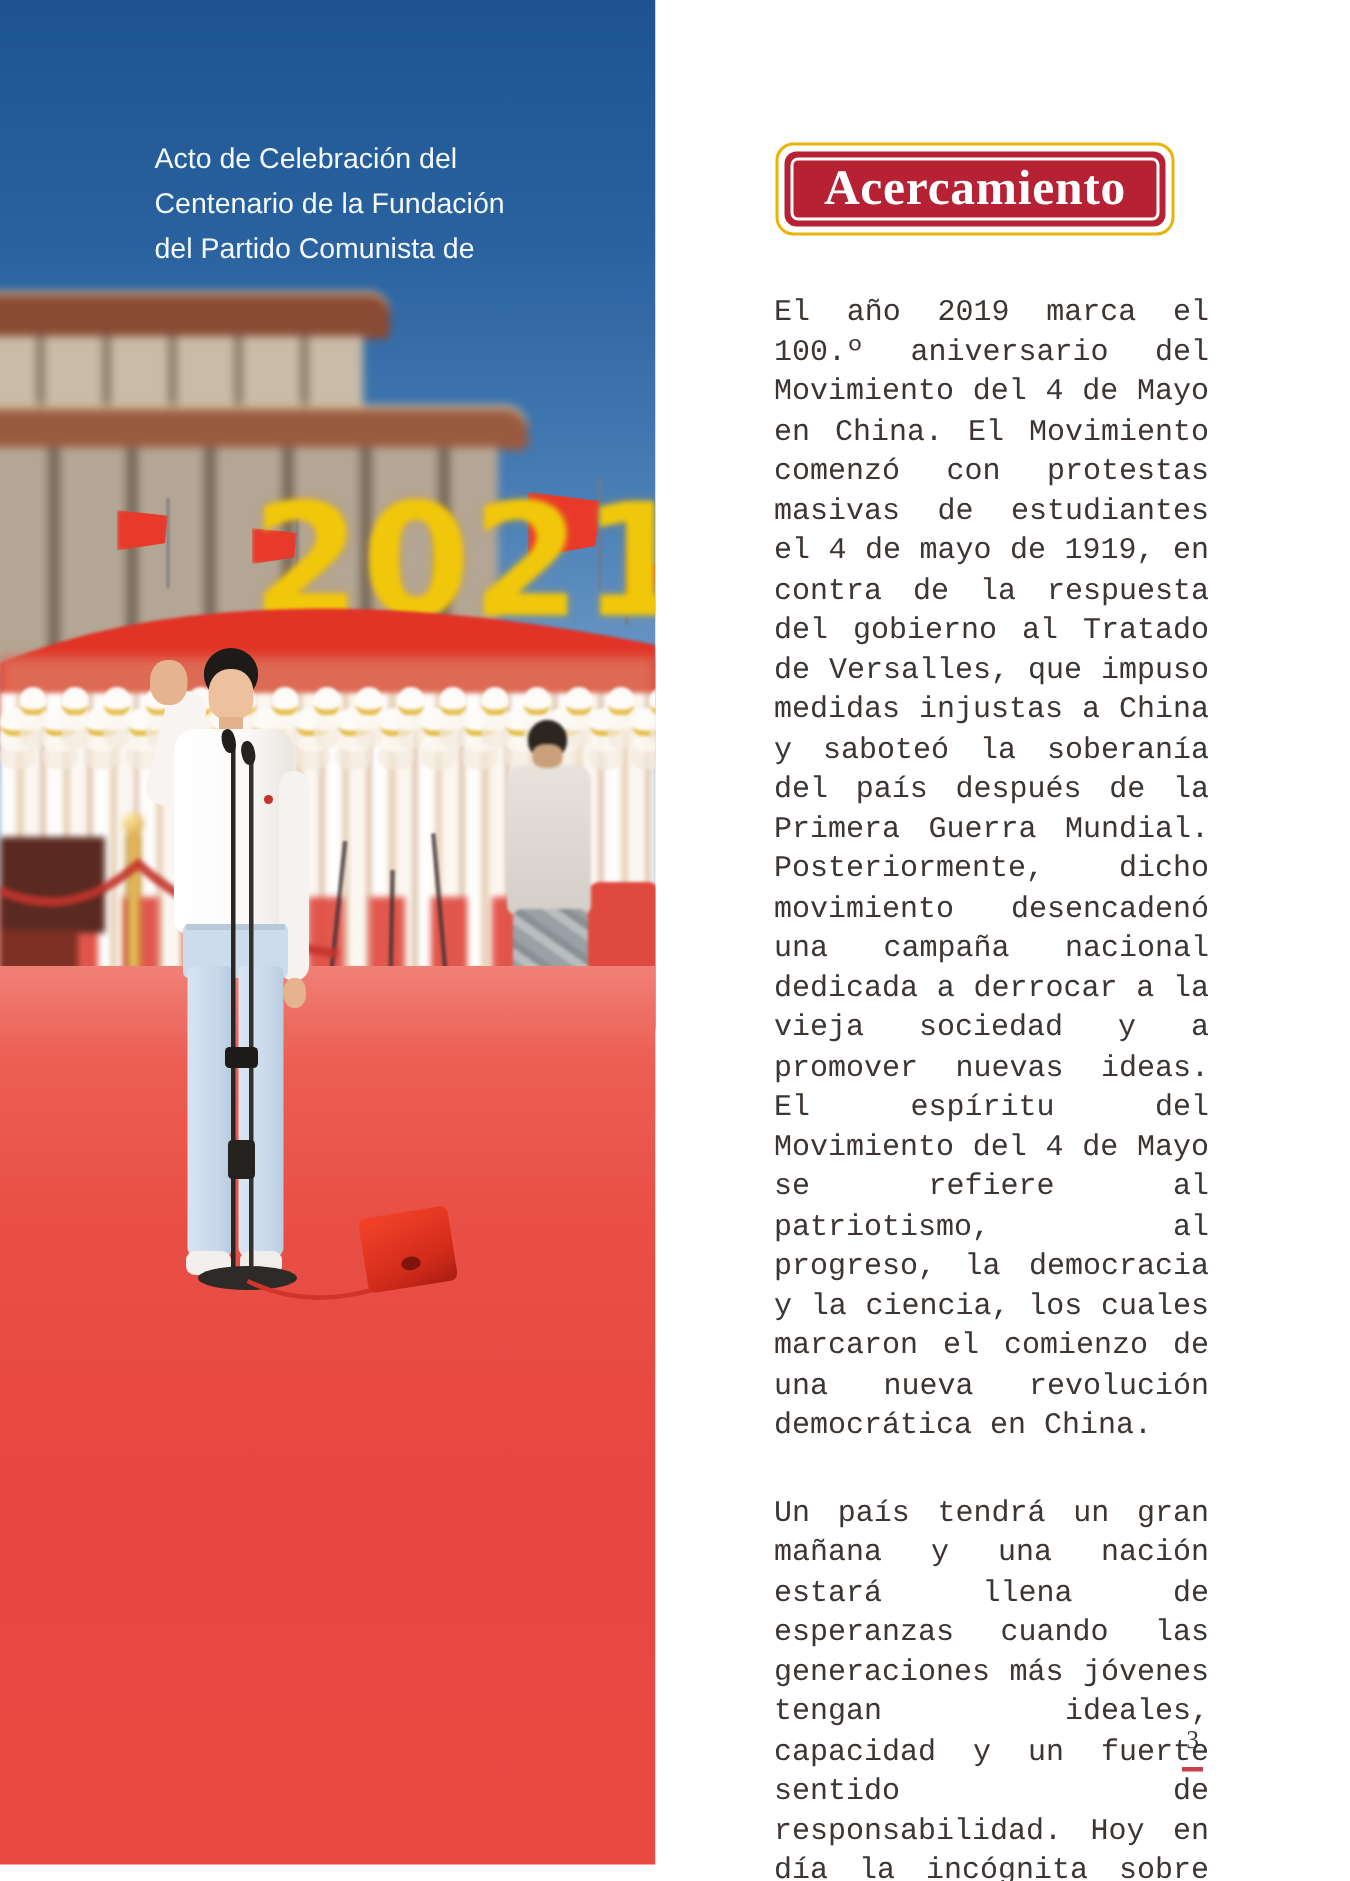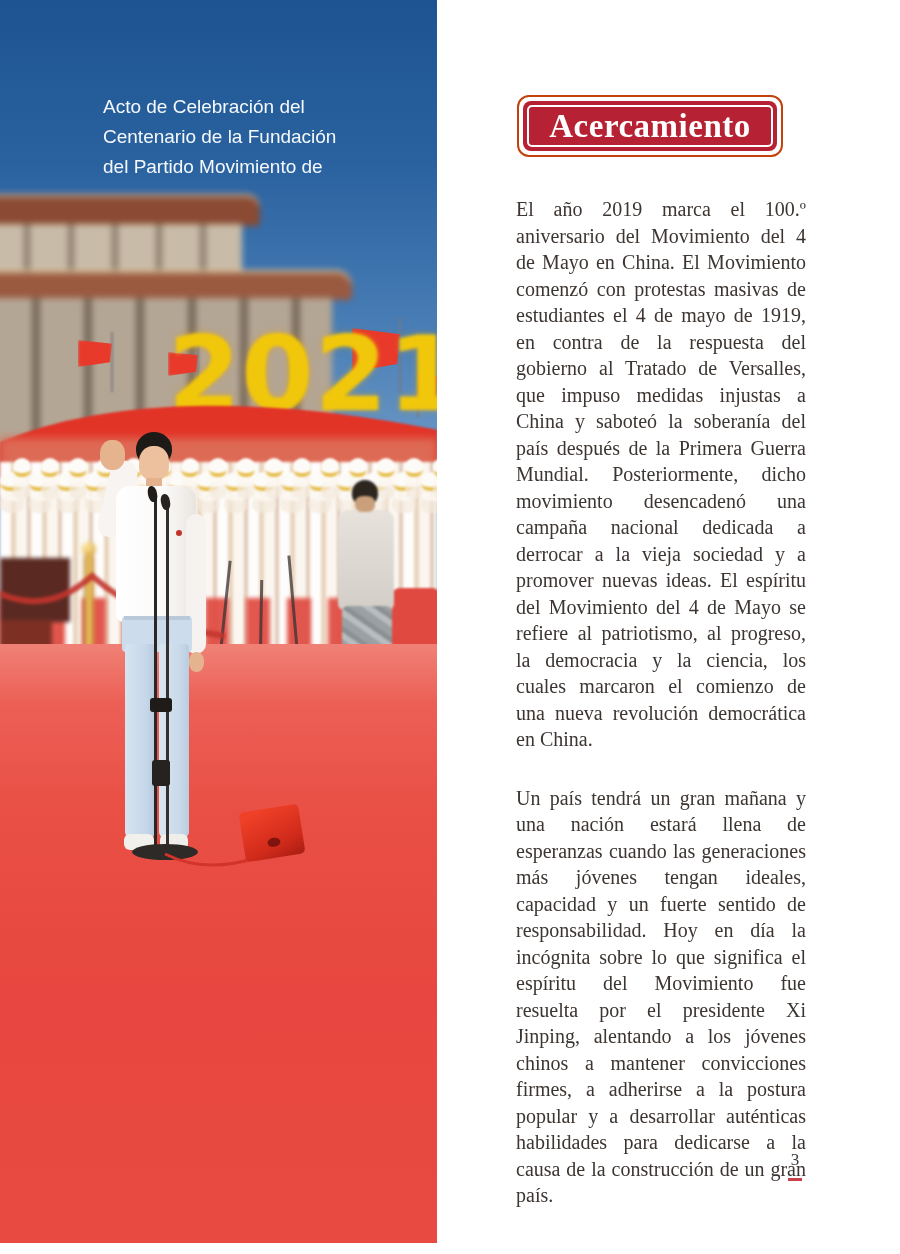--- a/index.html
+++ b/index.html
@@ -120,30 +120,30 @@
            background:linear-gradient(160deg,#f04128 10%,#d02a1a 70%,#a81d12);border-radius:5px;}
   .speaker-hole{position:absolute;left:24px;top:30px;width:13px;height:9px;background:#7e140d;border-radius:50%;}
   .cablewrap{position:absolute;left:0;top:840px;width:437px;height:40px;}
   
   .caption{position:absolute;left:103px;top:92px;width:240px;
            font-family:"Liberation Sans",sans-serif;font-size:19px;line-height:30px;color:#f5f9fc;}
   .caption span{display:block;}
 
   
   .badge{position:absolute;left:517px;top:95px;width:266px;height:62px;}
-  .badge-frame{box-sizing:border-box;width:100%;height:100%;border:2px solid #c2410c;border-radius:12px;padding:4px;background:#ffffff;}
+  .badge-frame{box-sizing:border-box;width:100%;height:100%;border:2px solid #eab308;border-radius:12px;padding:4px;background:#ffffff;}
   .badge-fill{box-sizing:border-box;width:100%;height:100%;background:#b62233;border-radius:8px;padding:4px;}
   .badge-line{box-sizing:border-box;width:100%;height:100%;border:2px solid #ffffff;border-radius:5px;
               display:flex;align-items:center;justify-content:center;}
   .badge-line span{font-family:"Liberation Serif",serif;font-weight:bold;font-size:33px;color:#ffffff;letter-spacing:.5px;}
 
   .article{position:absolute;left:516px;top:196px;width:290px;
            font-family:"Liberation Serif",serif;font-size:20px;line-height:26.5px;color:#3c3531;
            text-align:justify;}
-  .article p{margin:0;}
+  .article p{margin:0;font-family:Liberation Mono, monospace;}
   .article p + p{margin-top:32px;}
 
   .pagenum{position:absolute;left:780px;top:1150px;width:30px;text-align:center;
            font-family:"Liberation Serif",serif;font-size:17px;color:#3b3b3b;}
   .pagenum-rule{position:absolute;left:788px;top:1178px;width:14px;height:3px;background:#cc3f4a;}
 </style>
 </head>
 <body>
 
 <div class="page">
@@ -272,21 +272,21 @@
       <path d="M 165 14 Q 205 34 255 18" stroke="#d2342a" stroke-width="3" fill="none"></path>
     </svg>
 
     <div class="speaker">
       <div class="speaker-hole"></div>
     </div>
 
     <div class="caption">
       <span>Acto de Celebración del</span>
       <span>Centenario de la Fundación</span>
-      <span>del Partido Movimiento de</span>
+      <span>del Partido Comunista de</span>
     </div>
   </div>
 
   <div class="badge">
     <div class="badge-frame">
       <div class="badge-fill">
         <div class="badge-line">
           <span>Acercamiento</span>
         </div>
       </div>

